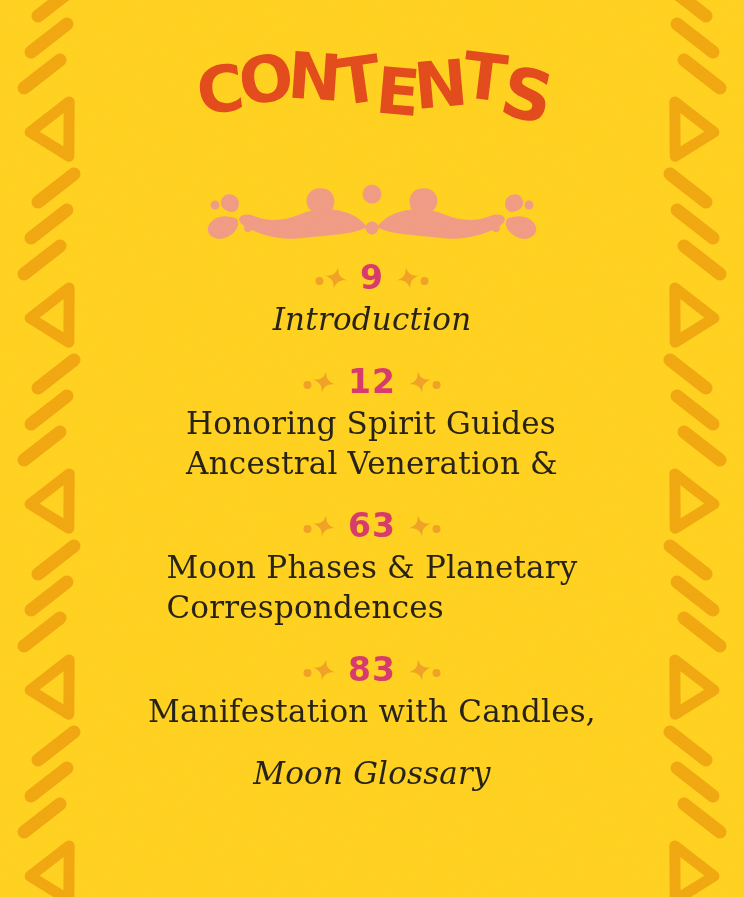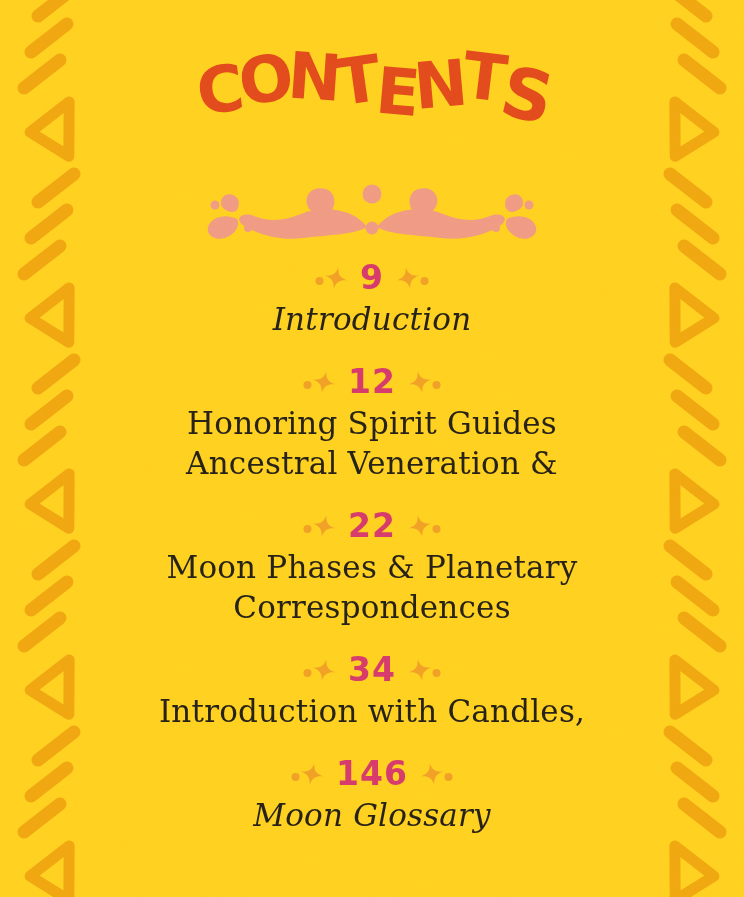--- a/index.html
+++ b/index.html
@@ -44,21 +44,21 @@
   .entries{margin-top:14px;display:flex;flex-direction:column;align-items:center;}
   .entry{display:flex;flex-direction:column;align-items:center;margin-bottom:22px;}
   .number-row{display:flex;align-items:center;justify-content:center;height:42px;}
   .page-number{
     font-family:"DejaVu Sans", sans-serif;font-weight:900;font-size:33px;
     color:#D6386B;margin:0 11px;letter-spacing:1px;line-height:42px;
   }
   .sparkle{display:inline-flex;align-items:center;}
   .sparkle.right{transform:scaleX(-1);}
   .entry-title{
-    text-align:center;font-size:31px;line-height:40px;color:#241F15;
+    font-size:31px;line-height:40px;color:#241F15;
     letter-spacing:.2px;
   }
   .entry.italic .entry-title{font-style:italic;}
 </style>
 </head>
 <body>
 
 <div class="page">
 
   <div class="border-band left">
@@ -175,21 +175,21 @@
       <div class="entry">
         <div class="number-row">
           <span class="sparkle left">
             <svg width="34" height="24" viewBox="0 0 34 24">
                 <g fill="#F0A024">
                   <circle cx="4.5" cy="15" r="4"></circle>
                   <path d="M21 1 C 22.2 8.2 24.8 10.8 32.5 12 C 24.8 13.2 22.2 15.8 21 23 C 19.8 15.8 17.2 13.2 9.5 12 C 17.2 10.8 19.8 8.2 21 1 Z" transform="rotate(12 21 12)"></path>
                 </g>
               </svg>
           </span>
-          <span class="page-number">22</span>
+          <span class="page-number">63</span>
           <span class="sparkle right">
             <svg width="34" height="24" viewBox="0 0 34 24">
                 <g fill="#F0A024">
                   <circle cx="4.5" cy="15" r="4"></circle>
                   <path d="M21 1 C 22.2 8.2 24.8 10.8 32.5 12 C 24.8 13.2 22.2 15.8 21 23 C 19.8 15.8 17.2 13.2 9.5 12 C 17.2 10.8 19.8 8.2 21 1 Z" transform="rotate(12 21 12)"></path>
                 </g>
               </svg>
           </span>
         </div>
         <div class="entry-title">
@@ -201,55 +201,36 @@
       <div class="entry">
         <div class="number-row">
           <span class="sparkle left">
             <svg width="34" height="24" viewBox="0 0 34 24">
                 <g fill="#F0A024">
                   <circle cx="4.5" cy="15" r="4"></circle>
                   <path d="M21 1 C 22.2 8.2 24.8 10.8 32.5 12 C 24.8 13.2 22.2 15.8 21 23 C 19.8 15.8 17.2 13.2 9.5 12 C 17.2 10.8 19.8 8.2 21 1 Z" transform="rotate(12 21 12)"></path>
                 </g>
               </svg>
           </span>
-          <span class="page-number">34</span>
-          <span class="sparkle right">
-            <svg width="34" height="24" viewBox="0 0 34 24">
-                <g fill="#F0A024">
-                  <circle cx="4.5" cy="15" r="4"></circle>
-                  <path d="M21 1 C 22.2 8.2 24.8 10.8 32.5 12 C 24.8 13.2 22.2 15.8 21 23 C 19.8 15.8 17.2 13.2 9.5 12 C 17.2 10.8 19.8 8.2 21 1 Z" transform="rotate(12 21 12)"></path>
-                </g>
-              </svg>
-          </span>
-        </div>
-        <div class="entry-title">
-          <div>Introduction with Candles,</div>
+          <span class="page-number">83</span>
+          <span class="sparkle right">
+            <svg width="34" height="24" viewBox="0 0 34 24">
+                <g fill="#F0A024">
+                  <circle cx="4.5" cy="15" r="4"></circle>
+                  <path d="M21 1 C 22.2 8.2 24.8 10.8 32.5 12 C 24.8 13.2 22.2 15.8 21 23 C 19.8 15.8 17.2 13.2 9.5 12 C 17.2 10.8 19.8 8.2 21 1 Z" transform="rotate(12 21 12)"></path>
+                </g>
+              </svg>
+          </span>
+        </div>
+        <div class="entry-title">
+          <div>Manifestation with Candles,</div>
         </div>
       </div>
 
       <div class="entry italic">
-        <div class="number-row">
-          <span class="sparkle left">
-            <svg width="34" height="24" viewBox="0 0 34 24">
-                <g fill="#F0A024">
-                  <circle cx="4.5" cy="15" r="4"></circle>
-                  <path d="M21 1 C 22.2 8.2 24.8 10.8 32.5 12 C 24.8 13.2 22.2 15.8 21 23 C 19.8 15.8 17.2 13.2 9.5 12 C 17.2 10.8 19.8 8.2 21 1 Z" transform="rotate(12 21 12)"></path>
-                </g>
-              </svg>
-          </span>
-          <span class="page-number">146</span>
-          <span class="sparkle right">
-            <svg width="34" height="24" viewBox="0 0 34 24">
-                <g fill="#F0A024">
-                  <circle cx="4.5" cy="15" r="4"></circle>
-                  <path d="M21 1 C 22.2 8.2 24.8 10.8 32.5 12 C 24.8 13.2 22.2 15.8 21 23 C 19.8 15.8 17.2 13.2 9.5 12 C 17.2 10.8 19.8 8.2 21 1 Z" transform="rotate(12 21 12)"></path>
-                </g>
-              </svg>
-          </span>
-        </div>
         <div class="entry-title">
           <div>Moon Glossary</div>
         </div>
       </div>
 
     </div>
   </div>
 
   <div class="grain">
     <svg width="744" height="897" xmlns="http://www.w3.org/2000/svg">

